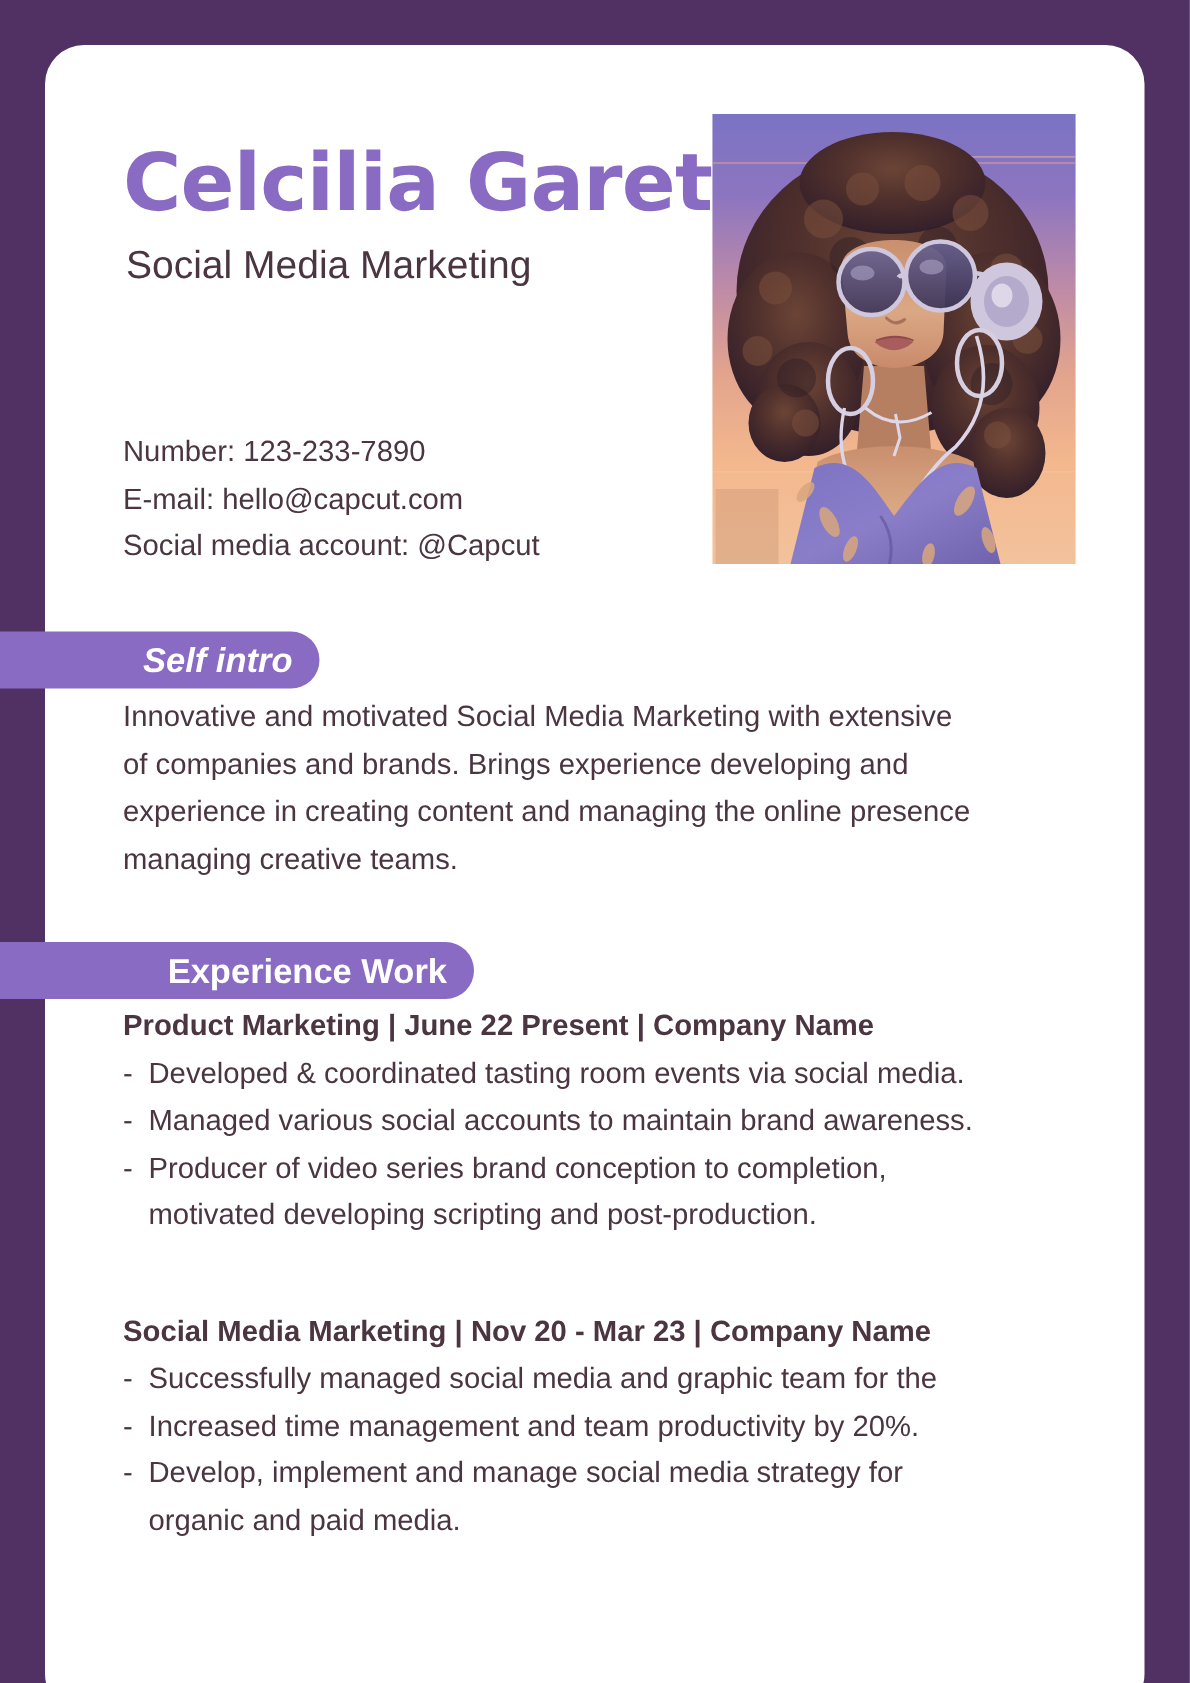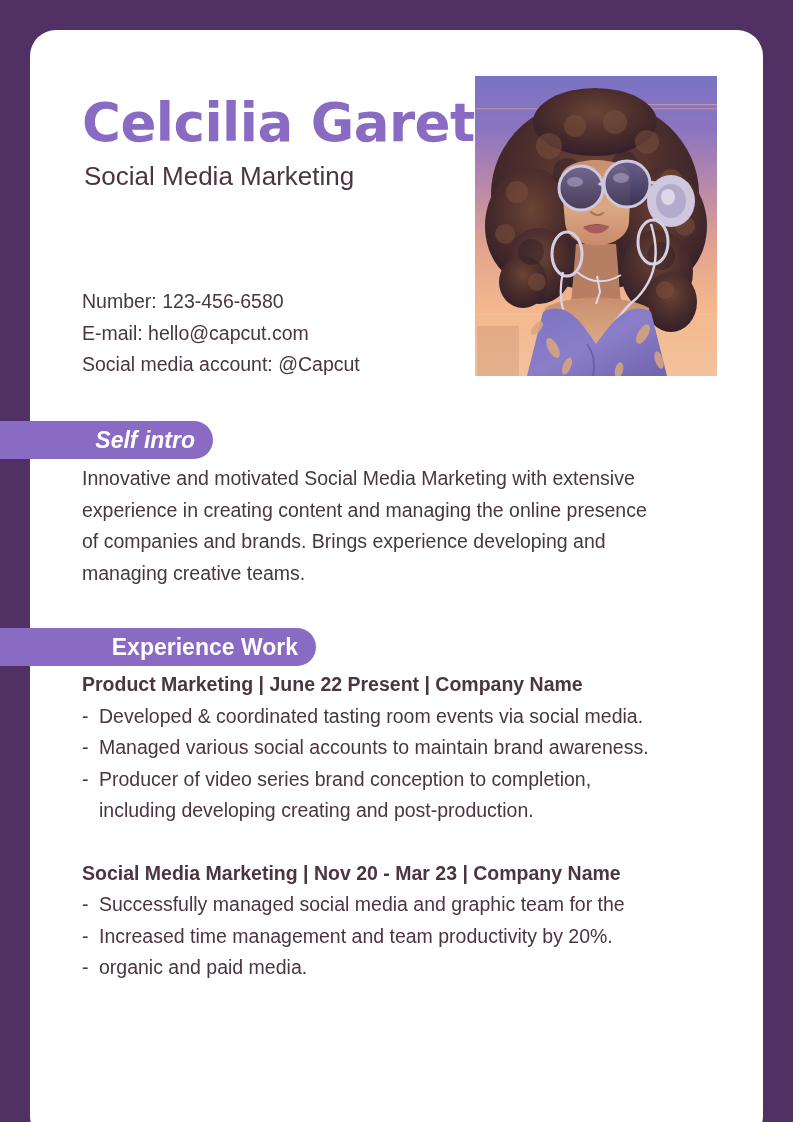--- a/index.html
+++ b/index.html
@@ -87,21 +87,21 @@
     left:52px;
     color:#4A3540;
     font-size:19.5px;
     line-height:31.5px;
   }
   .contact-block  { top:256px; }
   .intro-block    { top:433px; width:640px; }
   .exp-block      { top:639px; width:645px; }
 
   .job { margin-bottom:0; }
-  .job + .job { margin-top:31px; }
+  .job + .job { margin-top:46px; }
 
   .job-title {
     color:#4A3540;
     font-weight:600;
     font-size:19.5px;
     line-height:31.5px;
     white-space:nowrap;
   }
   .bullet {
     position:relative;
@@ -237,32 +237,32 @@
           <ellipse cx="168" cy="258" rx="5" ry="11" transform="rotate(30 168 258)"></ellipse>
           <ellipse cx="184" cy="284" rx="4" ry="9" transform="rotate(-18 184 284)"></ellipse>
           <ellipse cx="144" cy="294" rx="4" ry="8" transform="rotate(12 144 294)"></ellipse>
           <ellipse cx="62" cy="252" rx="4" ry="8" transform="rotate(40 62 252)"></ellipse>
         </g>
         <path d="M112 268 q10 14 6 32" stroke="#5e5497" stroke-width="2" fill="none" opacity="0.6"></path>
       </svg>
     </div>
 
     <div class="block contact-block">
-      <span class="line">Number: 123-456-6580</span>
+      <span class="line">Number: 123-233-7890</span>
       <span class="line">E-mail: hello@capcut.com</span>
       <span class="line">Social media account: @Capcut</span>
     </div>
 
     <div class="pill pill-selfintro">
       <span>Self intro</span>
     </div>
     <div class="block intro-block">
       <span class="line">Innovative and motivated Social Media Marketing with extensive</span>
+      <span class="line">of companies and brands. Brings experience developing and</span>
       <span class="line">experience in creating content and managing the online presence</span>
-      <span class="line">of companies and brands. Brings experience developing and</span>
       <span class="line">managing creative teams.</span>
     </div>
 
     <div class="pill pill-experience">
       <span>Experience Work</span>
     </div>
     <div class="block exp-block">
 
       <div class="job">
         <div class="job-title">Product Marketing | June 22 Present | Company Name</div>
@@ -271,36 +271,37 @@
           <span class="dash">-</span>
           <span class="line">Developed &amp; coordinated tasting room events via social media.</span>
         </div>
         <div class="bullet">
           <span class="dash">-</span>
           <span class="line">Managed various social accounts to maintain brand awareness.</span>
         </div>
         <div class="bullet">
           <span class="dash">-</span>
           <span class="line">Producer of video series brand conception to completion,</span>
-          <span class="line">including developing creating and post-production.</span>
+          <span class="line">motivated developing scripting and post-production.</span>
         </div>
       </div>
 
       <div class="job">
         <div class="job-title">Social Media Marketing | Nov 20 - Mar 23 | Company Name</div>
 
         <div class="bullet">
           <span class="dash">-</span>
           <span class="line">Successfully managed social media and graphic team for the</span>
         </div>
         <div class="bullet">
           <span class="dash">-</span>
           <span class="line">Increased time management and team productivity by 20%.</span>
         </div>
         <div class="bullet">
           <span class="dash">-</span>
+          <span class="line">Develop, implement and manage social media strategy for</span>
           <span class="line">organic and paid media.</span>
         </div>
       </div>
 
     </div>
   </div>
 </div>
 
 </body></html>

